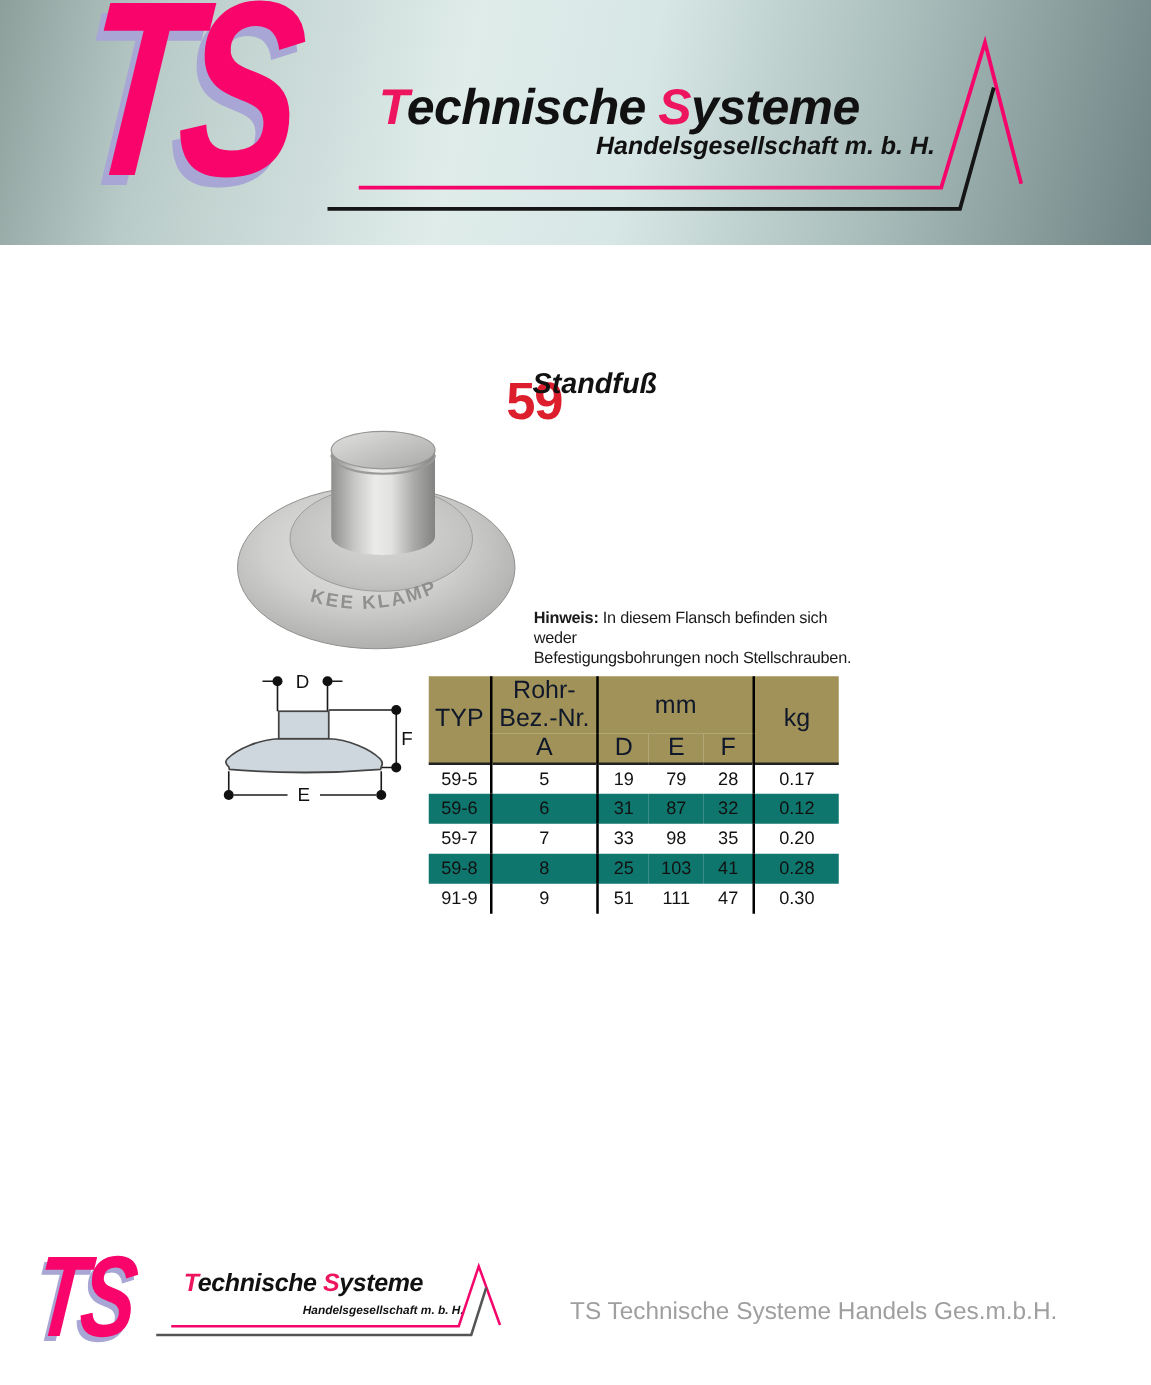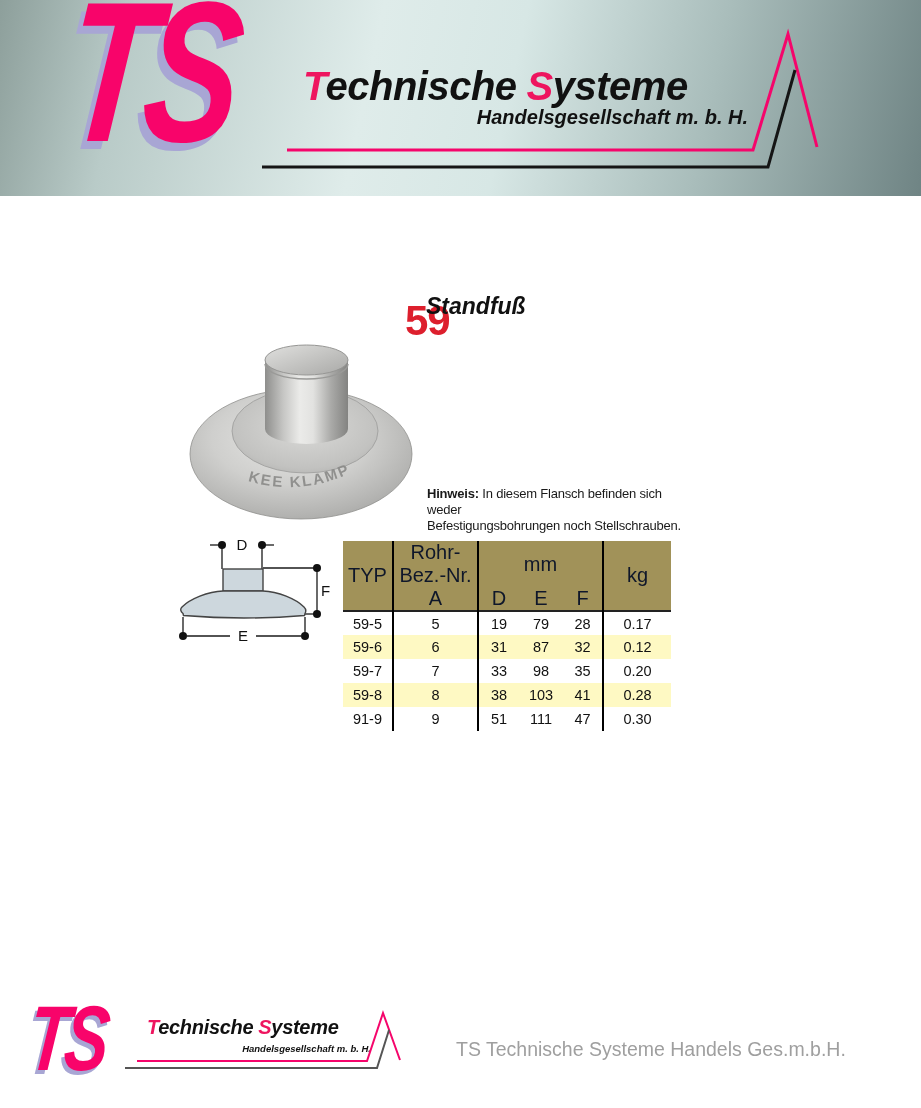--- a/index.html
+++ b/index.html
@@ -39,21 +39,21 @@
 
   
   table.spec{position:absolute;left:343px;top:541px;width:328px;border-collapse:collapse;
     table-layout:fixed;font-size:14.5px;color:#111;}
   table.spec th,table.spec td{padding:0;text-align:center;font-weight:normal;}
   table.spec thead th{background:#a19259;color:#0f172a;font-size:20px;}
   table.spec thead tr{height:23px;}
   table.spec tbody tr{height:24px;}
   table.spec thead{border-bottom:2px solid #222;}
   .v-r{border-right:2px solid #000;}
-  tr.stripe td{background:#fef9c3;}
+  tr.stripe td{background:#0f766e;}
 
   
   .ts-logo-small{position:absolute;left:34px;top:992px;
     font-style:italic;font-weight:bold;font-size:92px;line-height:1;
     letter-spacing:-0.07em;color:#f8046a;
     text-shadow:-4px 4px 0 #a8a6d4;
     transform:scaleX(0.72) skewX(-8deg);transform-origin:left top;}
   .footer-brand{position:absolute;left:147px;top:1016px;font-style:italic;font-weight:bold;
     font-size:20px;letter-spacing:-0.3px;color:#111;white-space:nowrap;}
   .footer-brand .pink{color:#ee155f;}
@@ -202,21 +202,21 @@
         <td class="v-r">59-7</td>
         <td class="v-r">7</td>
         <td>33</td>
         <td>98</td>
         <td class="v-r">35</td>
         <td>0.20</td>
       </tr>
       <tr class="stripe">
         <td class="v-r">59-8</td>
         <td class="v-r">8</td>
-        <td>38</td>
+        <td>25</td>
         <td>103</td>
         <td class="v-r">41</td>
         <td>0.28</td>
       </tr>
       <tr>
         <td class="v-r">91-9</td>
         <td class="v-r">9</td>
         <td>51</td>
         <td>111</td>
         <td class="v-r">47</td>

